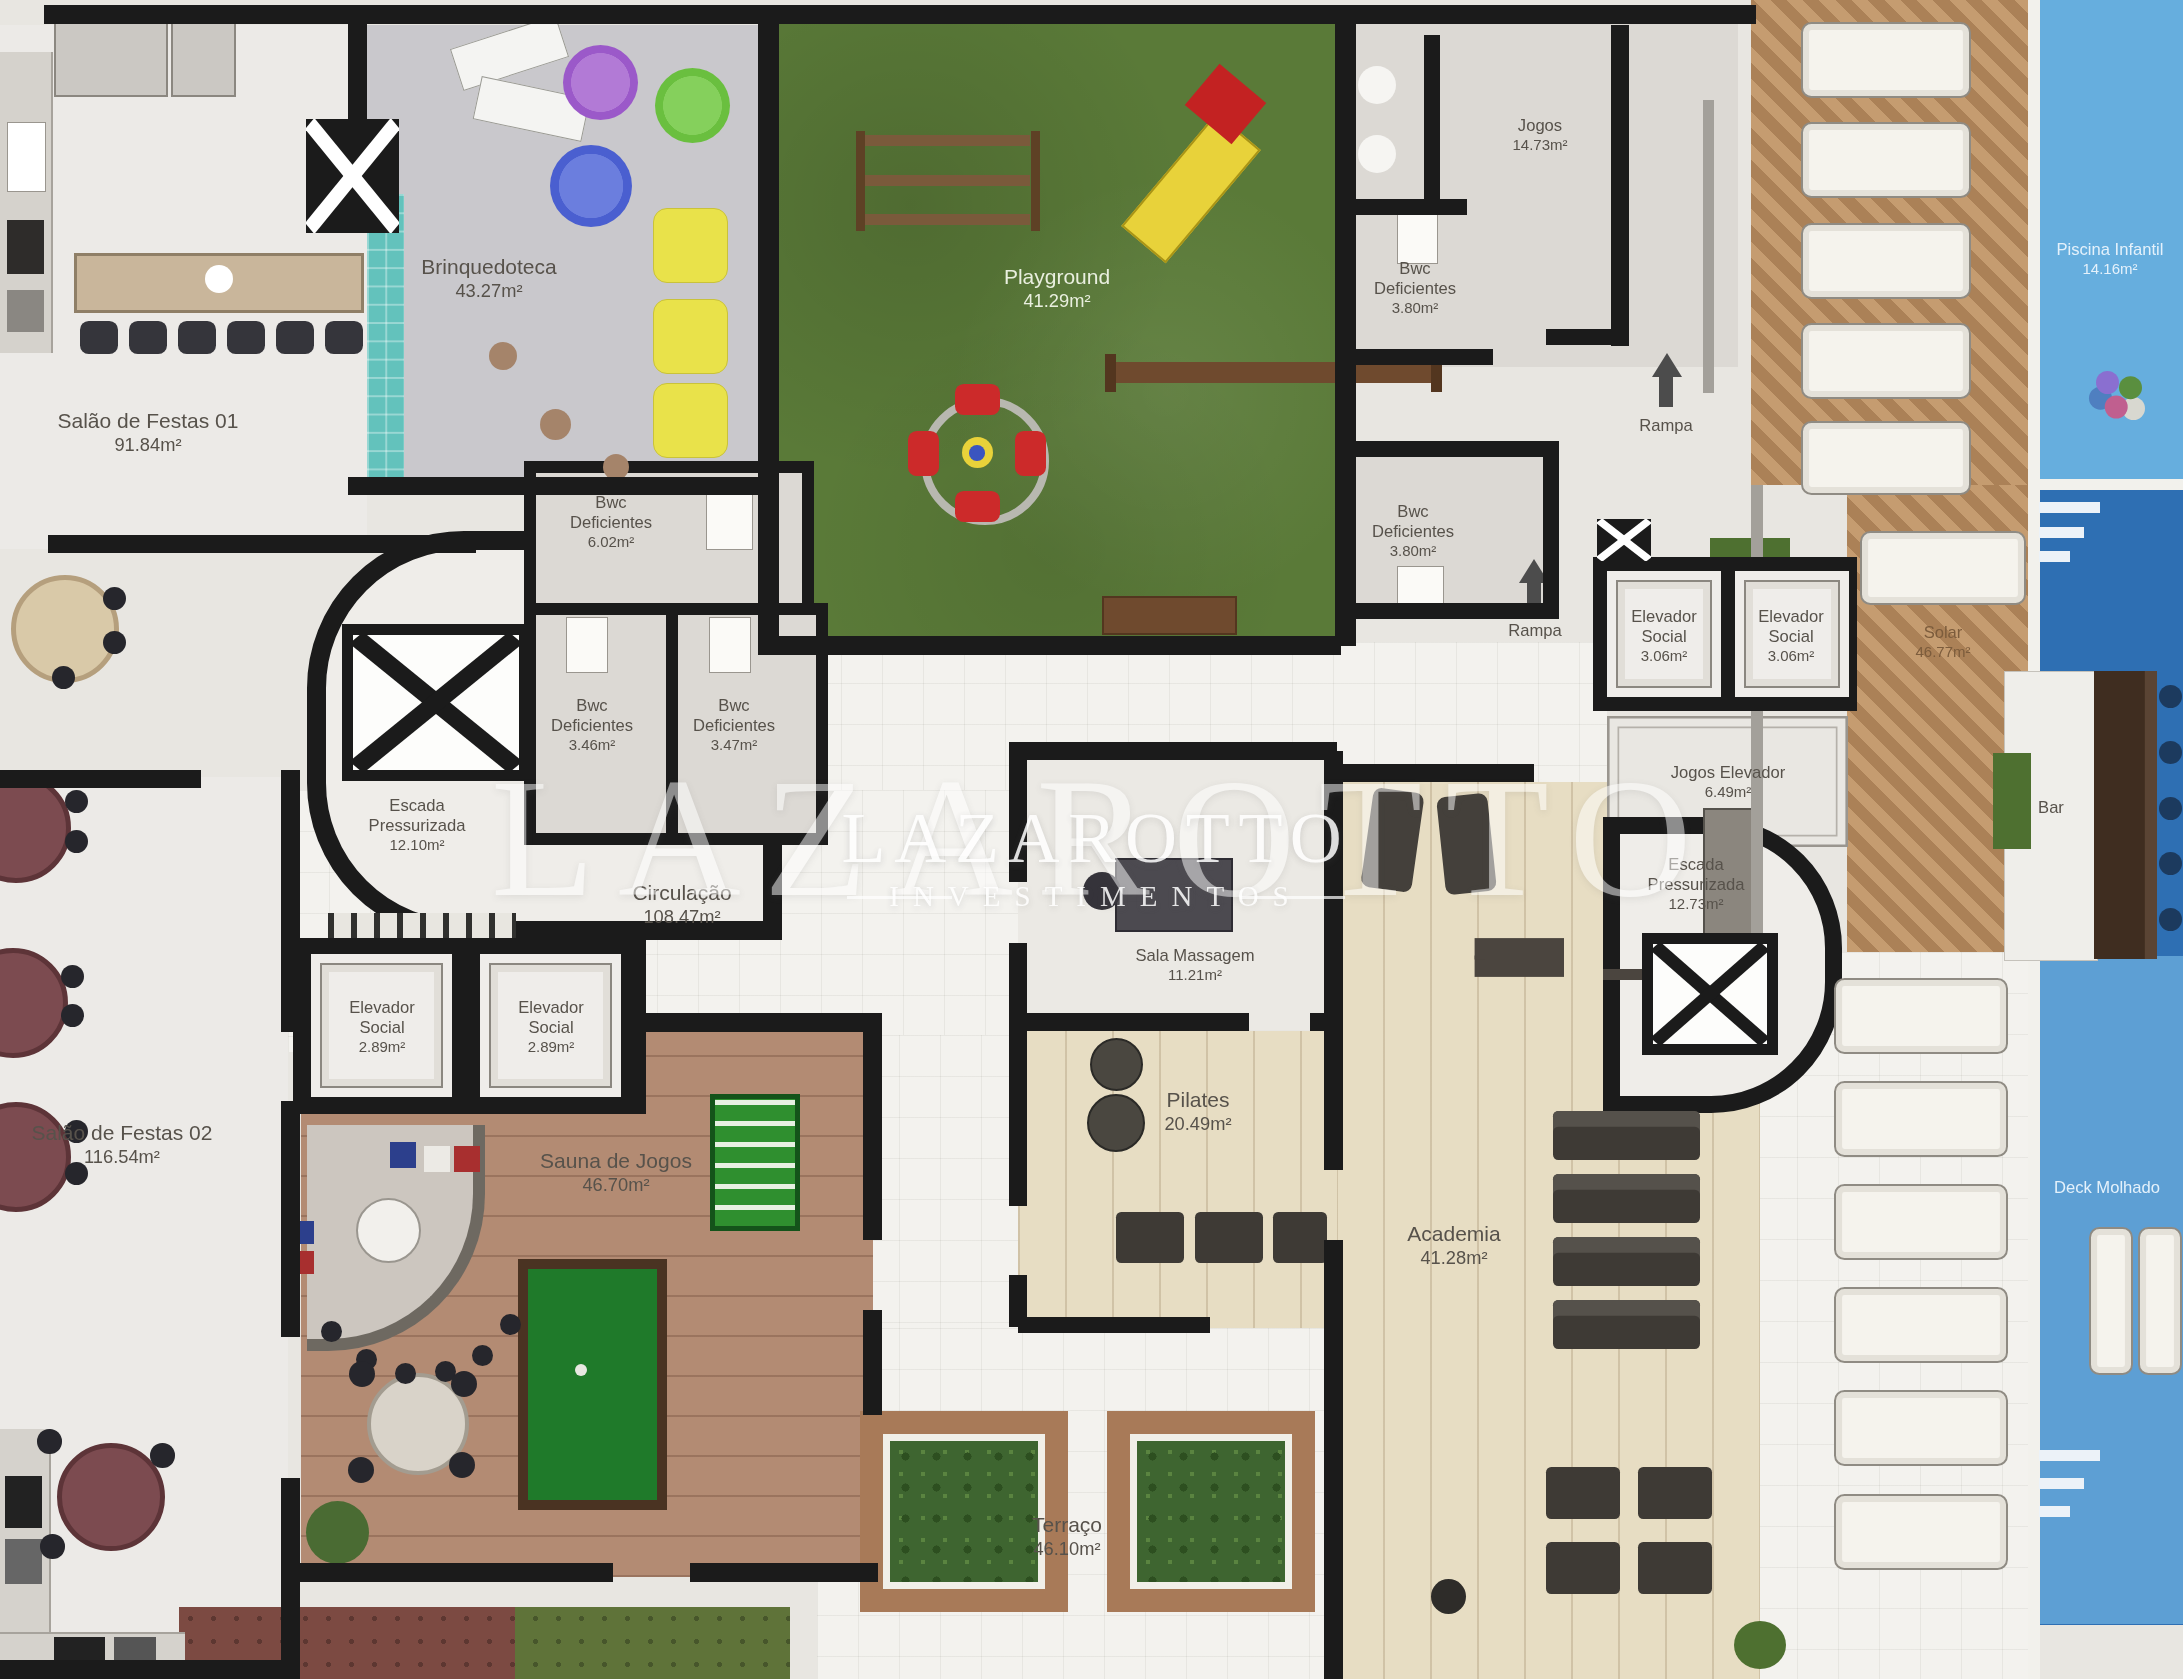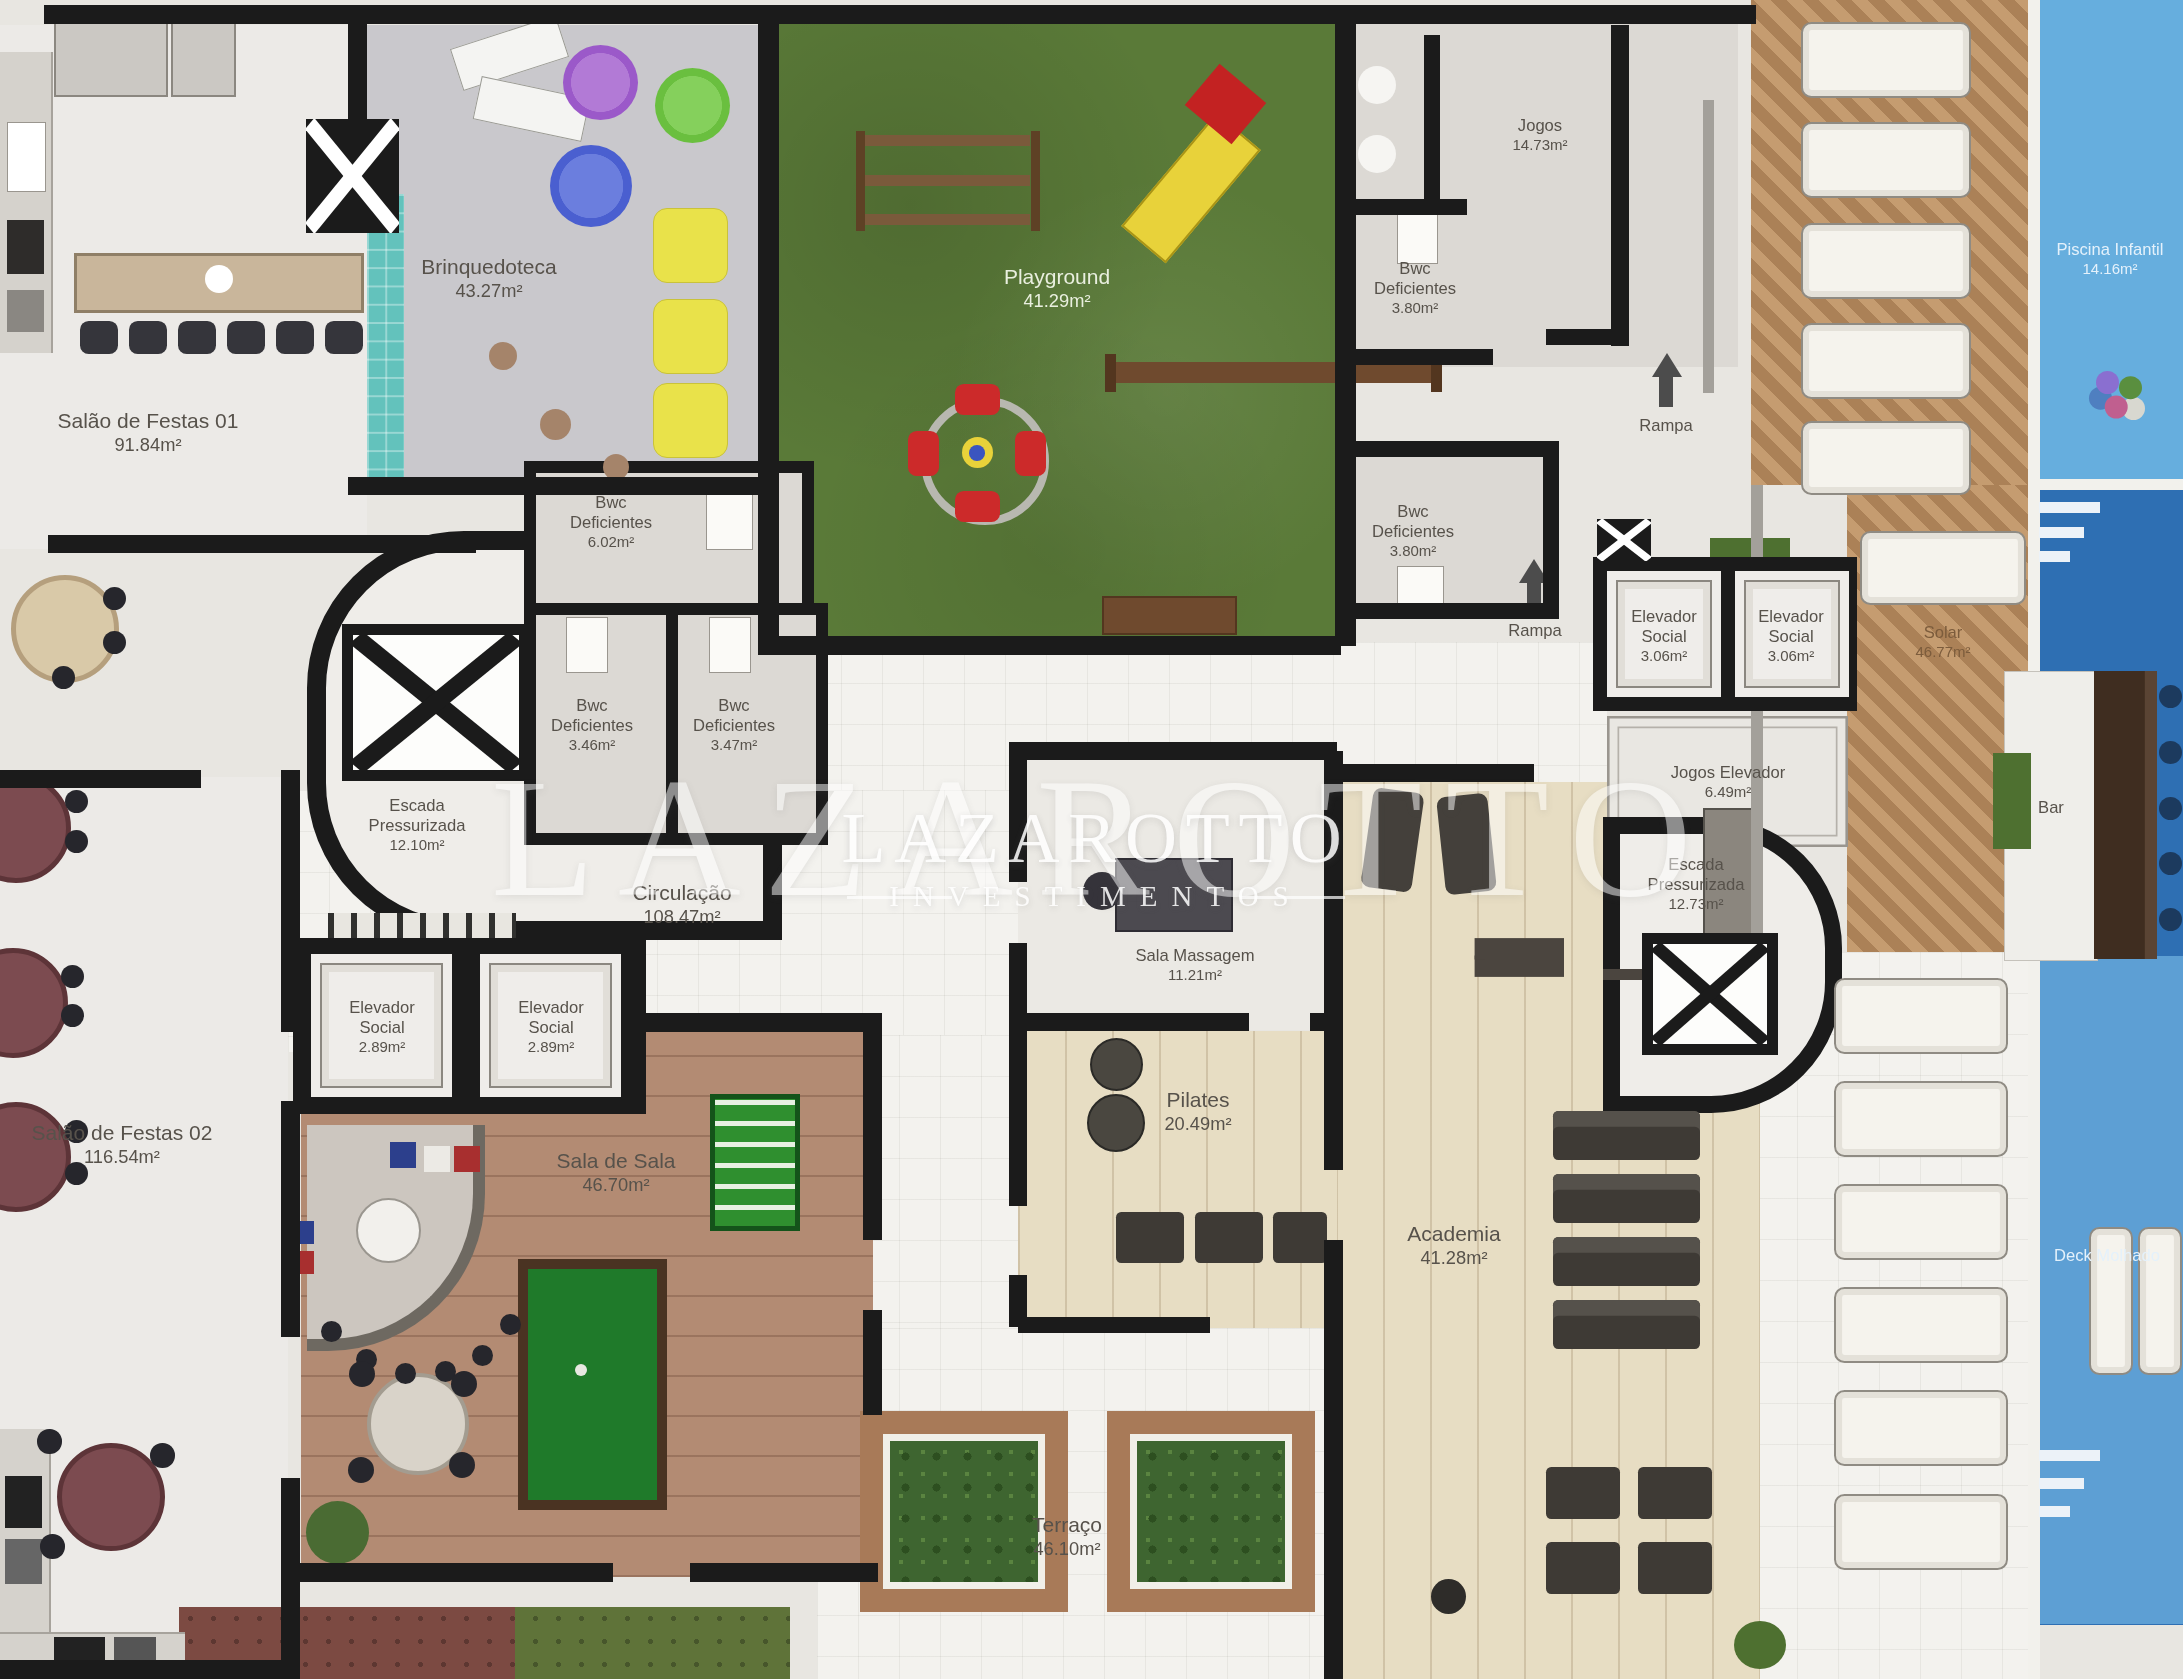--- a/index.html
+++ b/index.html
@@ -424,21 +424,21 @@
   </div>
   <div class="rlabel sm" style="left:551px;top:1027px;width:105px">
     <span>Elevador Social</span>
     <span class="a">2.89m²</span>
   </div>
   <div class="rlabel" style="left:122px;top:1144px;width:218px">
     <span>Salão de Festas 02</span>
     <span class="a">116.54m²</span>
   </div>
   <div class="rlabel" style="left:616px;top:1172px">
-    <span>Sala de Sala</span>
+    <span>Sauna de Jogos</span>
     <span class="a">46.70m²</span>
   </div>
   <div class="rlabel sm" style="left:1195px;top:965px">
     <span>Sala Massagem</span>
     <span class="a">11.21m²</span>
   </div>
   <div class="rlabel" style="left:1198px;top:1111px">
     <span>Pilates</span>
     <span class="a">20.49m²</span>
   </div>
@@ -446,21 +446,21 @@
     <span>Academia</span>
     <span class="a">41.28m²</span>
   </div>
   <div class="rlabel" style="left:1067px;top:1536px;width:131px">
     <span>Terraço</span>
     <span class="a">46.10m²</span>
   </div>
   <div class="rlabel sm" style="left:2051px;top:808px">
     <span>Bar</span>
   </div>
-  <div class="rlabel sm blue" style="left:2107px;top:1256px">
+  <div class="rlabel sm blue" style="left:2107px;top:1188px">
     <span>Deck Molhado</span>
   </div>
 
   <div class="wm" style="left:1103px;top:741px;font-size:170px;letter-spacing:23px;opacity:.5">LAZAROTTO</div>
   <div class="wm" style="left:1096px;top:797px;font-size:72px;letter-spacing:8.7px;opacity:.85">LAZAROTTO</div>
   <div class="wm" style="left:1096px;top:880px;font-size:29px;letter-spacing:14px;opacity:.85">INVESTIMENTOS</div>
   <div style="position:absolute;left:847px;top:896px;width:105px;height:2.6px;background:rgba(255,255,255,.7);z-index:60;pointer-events:none"></div>
   <div style="position:absolute;left:1240px;top:896px;width:105px;height:2.6px;background:rgba(255,255,255,.7);z-index:60;pointer-events:none"></div>
 
 </div>

